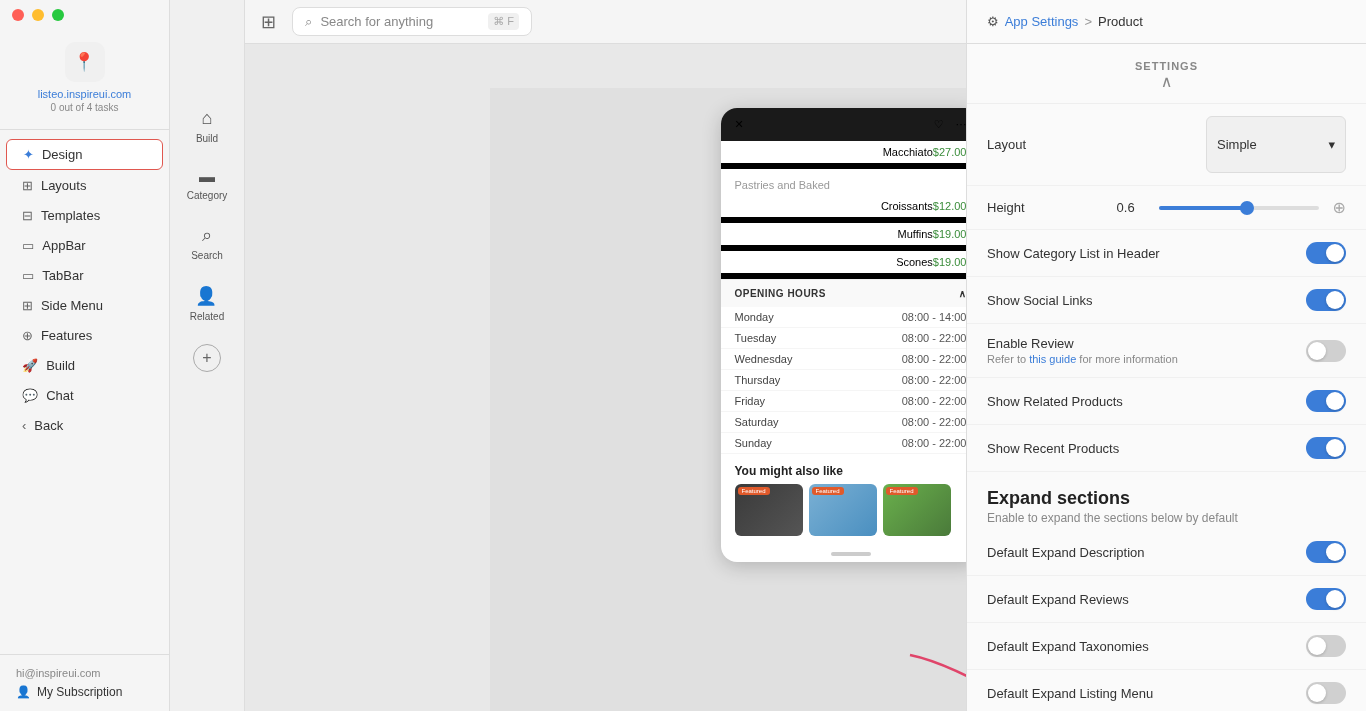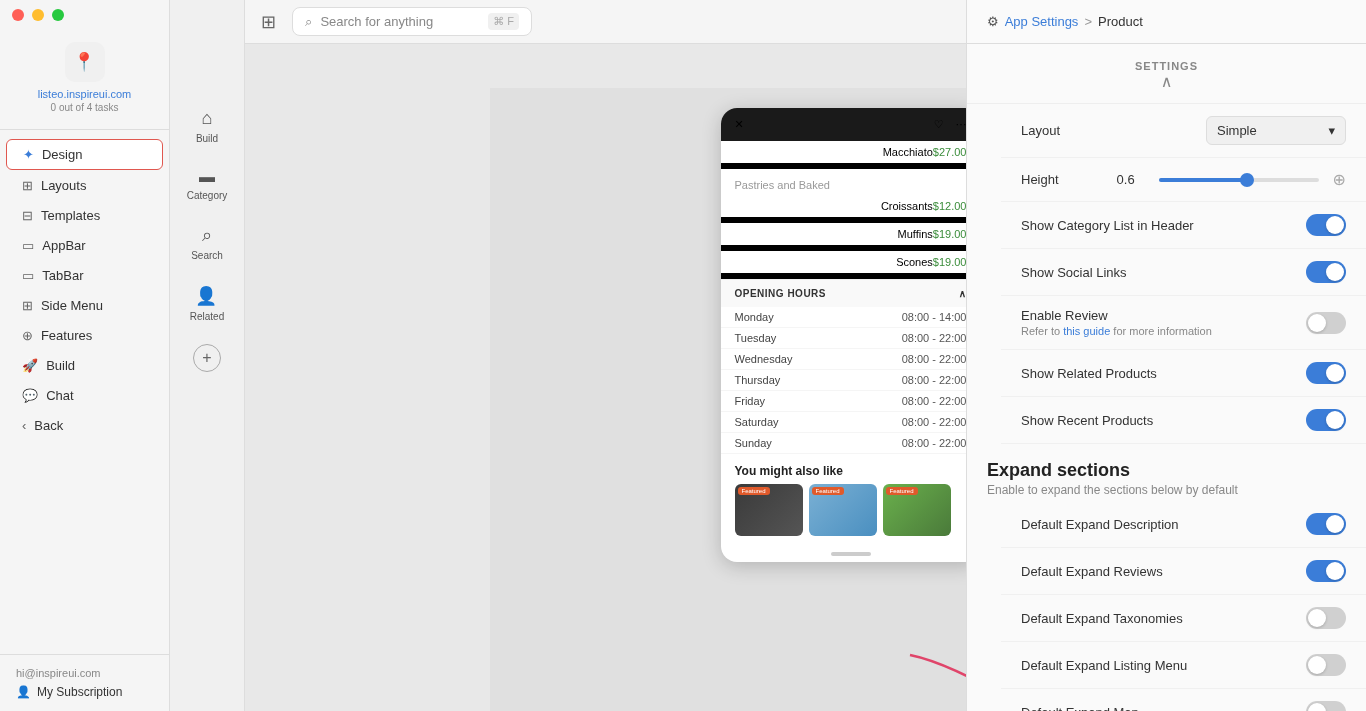--- a/index.html
+++ b/index.html
@@ -313,33 +313,32 @@
       letter-spacing: 1px;
       text-transform: uppercase;
     }
     .settings-collapse { font-size: 16px; color: #888; cursor: pointer; }
     .settings-row {
       display: flex;
       align-items: center;
       justify-content: space-between;
       padding: 12px 20px;
       border-bottom: 1px solid #f0f0f0;
-      margin-left: 34px;
     }
     .settings-label { font-size: 13px; color: #333; }
     .settings-sublabel { font-size: 11px; color: #888; margin-top: 2px; }
     .settings-sublabel a { color: #3b7dd8; text-decoration: none; }
     .settings-select {
       display: flex;
       align-items: center;
       gap: 8px;
       background: #f0f0f0;
       border: 1px solid #ddd;
       border-radius: 6px;
-      padding: 6px 10px;
+      padding: 20px 10px;
       font-size: 13px;
       color: #333;
       min-width: 140px;
       justify-content: space-between;
       cursor: pointer;
     }
     .height-row {
       display: flex;
       align-items: center;
       gap: 14px;

